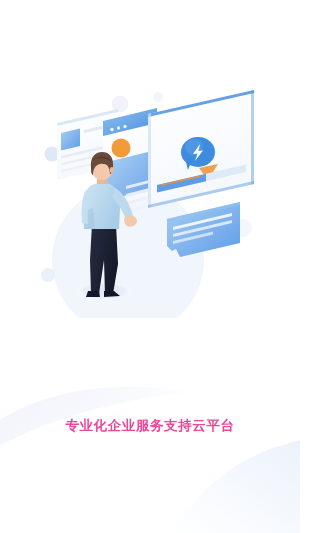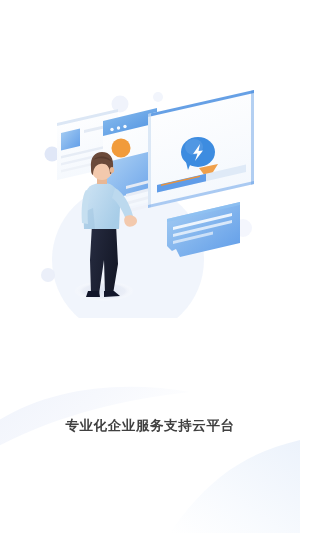--- a/index.html
+++ b/index.html
@@ -213,16 +213,16 @@
 
         <path d="M91 80 C90 69 95 64 102 64 C110 64 114 70 113 80 C113 84 111 86 110 86 C110 78 106 75 100 76 C95 77 93 82 93 87 C91 86 91 83 91 80 Z" fill="#6b4a3a"></path>
         <path d="M93 72 C97 67 108 67 112 74 C108 70 98 69 93 72 Z" fill="#593c2f"></path>
 
         <ellipse cx="112" cy="82" rx="2.2" ry="3" fill="#e8b795"></ellipse>
       </g>
     </svg>
   </div>
 
   <div class="tagline-wrap">
-    <span class="tagline" style="color: #404040;">专业化企业服务支持云平台</span>
+    <span class="tagline" style="color: #ec4899;">专业化企业服务支持云平台</span>
   </div>
 
 </div>
 
 </body></html>

